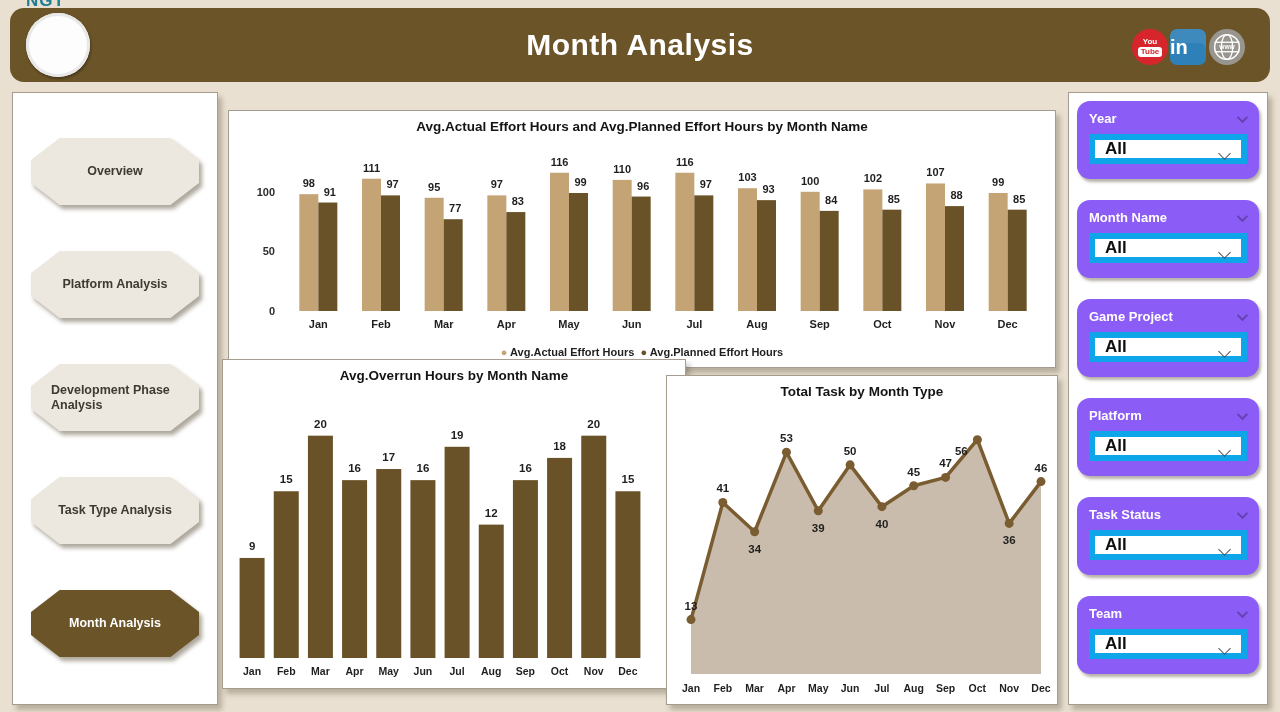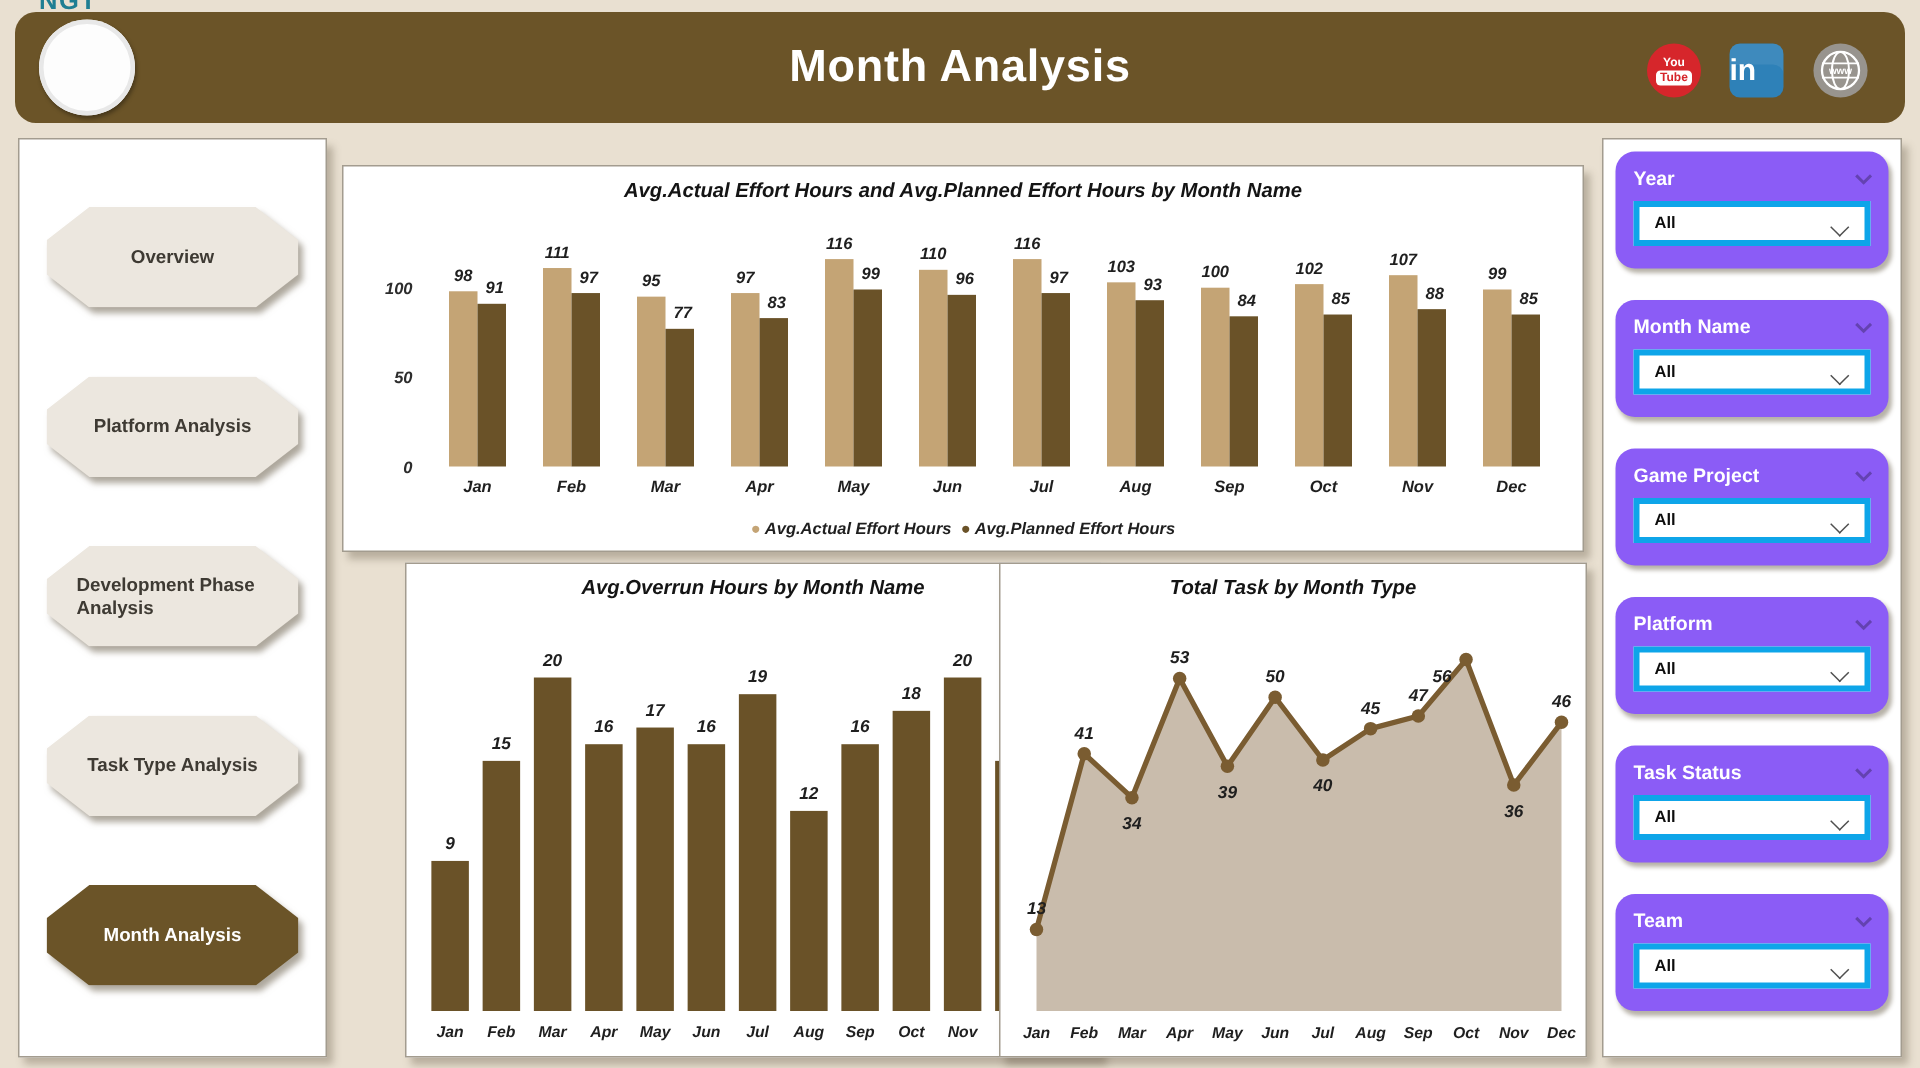--- a/index.html
+++ b/index.html
@@ -19,21 +19,21 @@
   .page-title { color:#fff; font-size:30px; font-weight:bold; letter-spacing:.5px; }
   .logo {
     position:absolute; left:16px; top:5px; width:64px; height:64px;
     background:#fdfdfd; border-radius:50%;
     box-shadow:inset 0 0 0 3px #e8e8e8, 1px 2px 3px rgba(0,0,0,.35);
     display:flex; flex-direction:column; align-items:flex-start; justify-content:center;gap:42px;
   }
   .logo-text { color:#1f7e93; font-size:17px; font-weight:bold; letter-spacing:1px; line-height:14px; }
   .logo-swoosh { margin-top:-2px; }
   .logo-sub { color:#1f7e93; font-size:4.5px; font-weight:bold; letter-spacing:.3px; margin-top:2px; white-space:nowrap; }
-  .social { position:absolute; right:24px; top:20px; display:flex; gap:19px; align-items:center; }
+  .social { position:absolute; right:24px; top:20px; display:flex; gap:2px; align-items:center; }
   .ic-youtube {
     width:36px; height:36px; border-radius:50%; background:#d6262b;
     display:flex; flex-direction:column; align-items:center; justify-content:center; cursor:pointer;
   }
   .yt-top { color:#fff; font-size:8px; font-weight:bold; line-height:8px; }
   .yt-pill { background:#fff; border-radius:3px; padding:0 3px; margin-top:1px; color:#d6262b; font-size:8px; font-weight:bold; line-height:10px; }
   .ic-linkedin {
     width:36px; height:36px; border-radius:7px; background:#2e81b8;
     color:#fff; font-size:20px; font-weight:bold;
     display:flex; align-items:center; justify-content:flex-start; cursor:pointer;
@@ -56,45 +56,45 @@
   .nav-btn {
     width:100%; height:100%;
     clip-path:polygon(17% 0,83% 0,100% 33%,100% 67%,83% 100%,17% 100%,0 67%,0 33%);
     background:#ece7df;
     display:flex; align-items:center; justify-content:center; text-align:left;
     font-weight:bold; font-size:12.5px; color:#3e3a33; line-height:15px;
     padding:0 20px; cursor:pointer;
   }
   .nav-btn.active { background:#6B5428; color:#fff; }
   
-  .chart-card { display:flex; flex-direction:column;font-style:italic; }
+  .chart-card { display:flex; flex-direction:column; }
   .card-top { left:228px; top:110px; width:828px; height:258px; }
-  .card-bl  { left:222px; top:375px; width:464px; height:330px;margin-left:48px; }
+  .card-bl  { left:222px; top:359px; width:464px; height:330px; }
   .card-br  { left:666px; top:375px; width:392px; height:330px; }
   .chart-title { text-align:center; font-size:13.5px; font-weight:bold; color:#141414; padding-top:8px; }
   .chart-body { flex:1; position:relative; overflow:hidden; }
   .chart-body svg { position:absolute; left:0; top:0; }
   
   .right-panel { left:1068px; top:92px; width:200px; height:613px; }
   .filter-card {
     position:absolute; left:8px; right:8px; height:78px;
     background:#8b5cf6; border-radius:13px; padding:10px 12px 0 12px;
     box-shadow:2px 3px 3px rgba(95,84,62,.45);
   }
   .filter-head { display:flex; align-items:center; justify-content:space-between; }
   .filter-label { color:#fff; font-size:13px; font-weight:bold; }
   .chev-faint {
     width:8px; height:8px; margin-right:2px;
     border-right:2px solid rgba(0,0,0,.28); border-bottom:2px solid rgba(0,0,0,.28);
     transform:rotate(45deg) translateY(-2px);
   }
   .filter-select {
     position:relative; margin-top:8px; height:30px; background:#fff;
-    border:4px solid #0ea5e9; display:flex; align-items:center;
-    padding:0 10px; font-weight:bold; font-size:11px; color:#0e0e0e; cursor:pointer;
+    border:6px solid #0ea5e9; display:flex; align-items:center;
+    padding:0 10px; font-weight:bold; font-size:17px; color:#0e0e0e; cursor:pointer;
   }
   .chev {
     position:absolute; right:12px; top:9px; width:9px; height:9px;
     border-right:1.6px solid #4f4f4f; border-bottom:1.6px solid #4f4f4f;
     transform:rotate(45deg);
   }
 </style>
 </head>
 <body>
 

